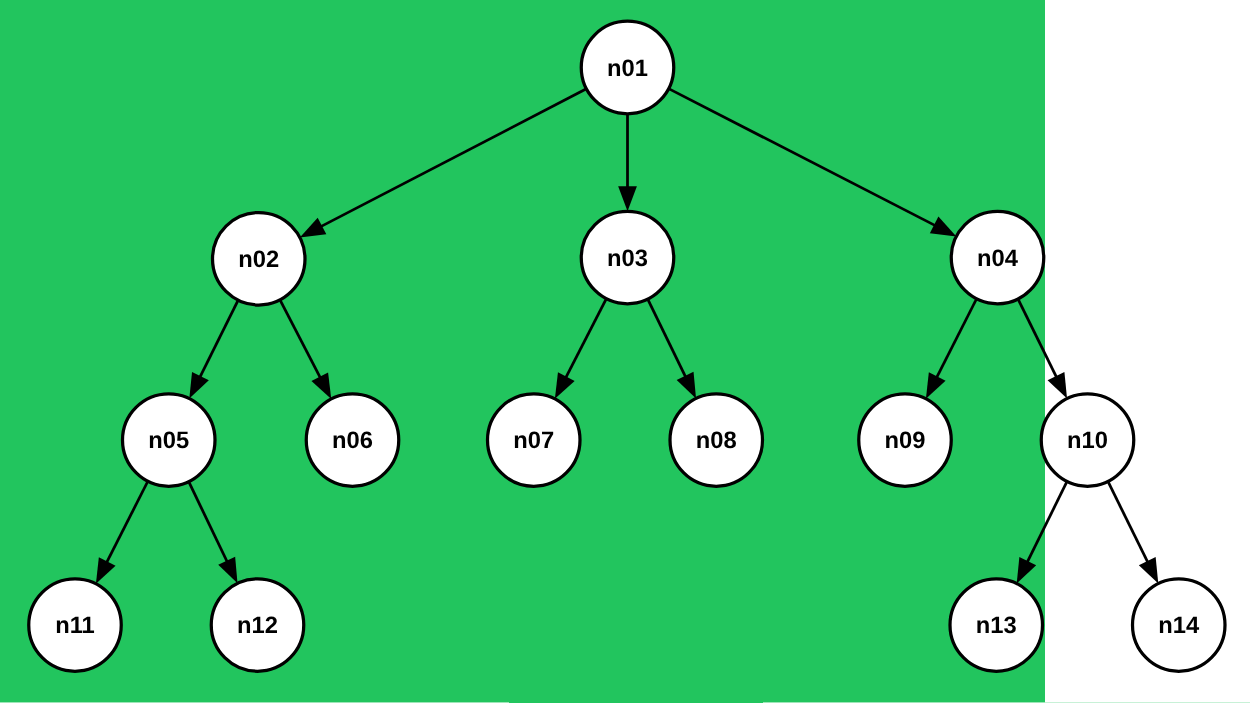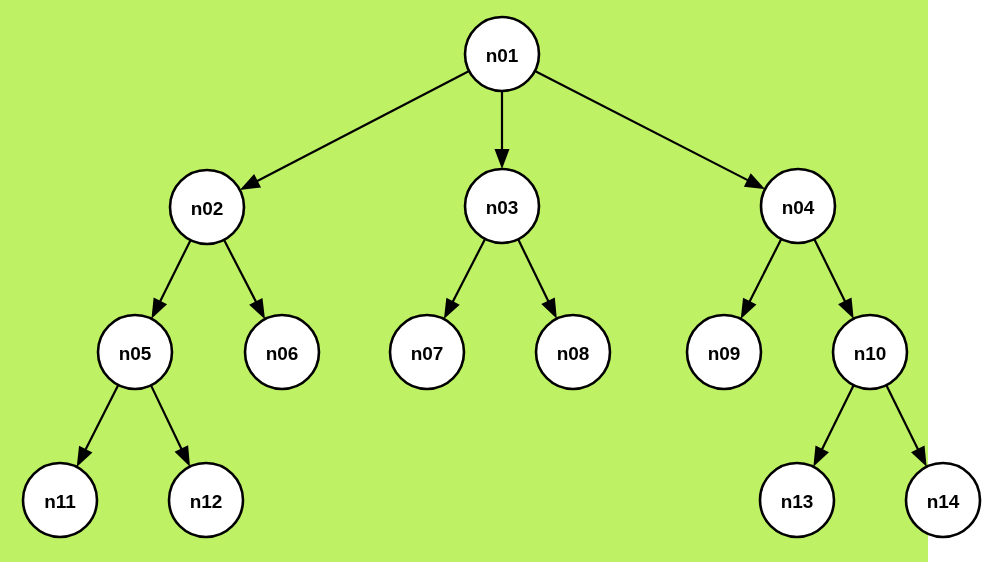--- a/index.html
+++ b/index.html
@@ -8,23 +8,23 @@
     background: #ffffff;
   }
   body {
     width: 1000px;
     height: 562px;
     overflow: hidden;
     font-family: "Liberation Sans", sans-serif;
   }
   #diagram-root {
     position: relative;
-    width: 928px;
+    width: 836px;
     height: 562px;
-    background: #bef264;
+    background: #22c55e;
   }
   svg#tree-svg {
     display: block;
     width: 1000px;
     height: 562px;
   }
   .node-circle {
     fill: #ffffff;
     stroke: #000000;
     stroke-width: 2.6;

